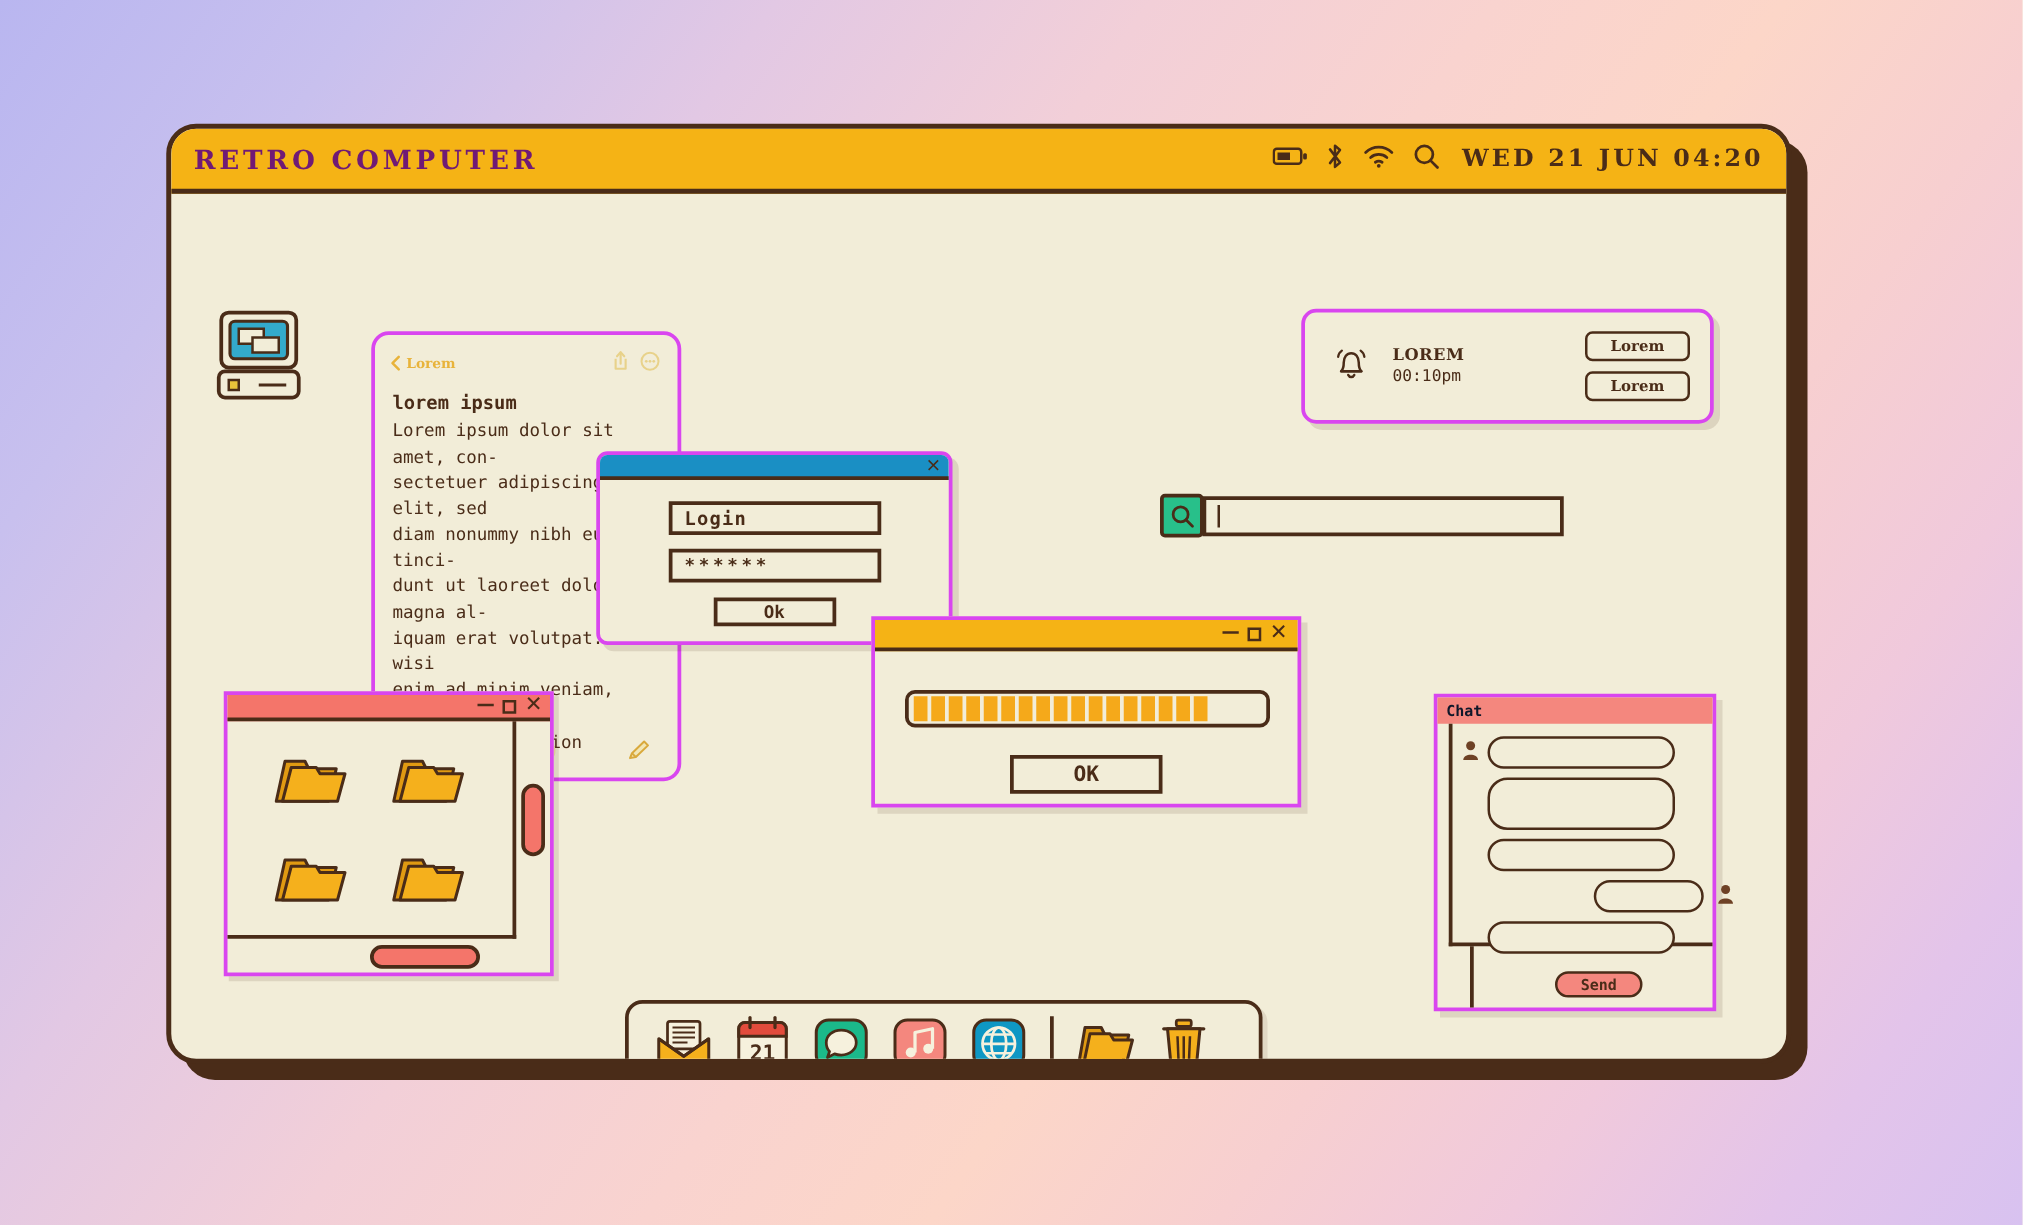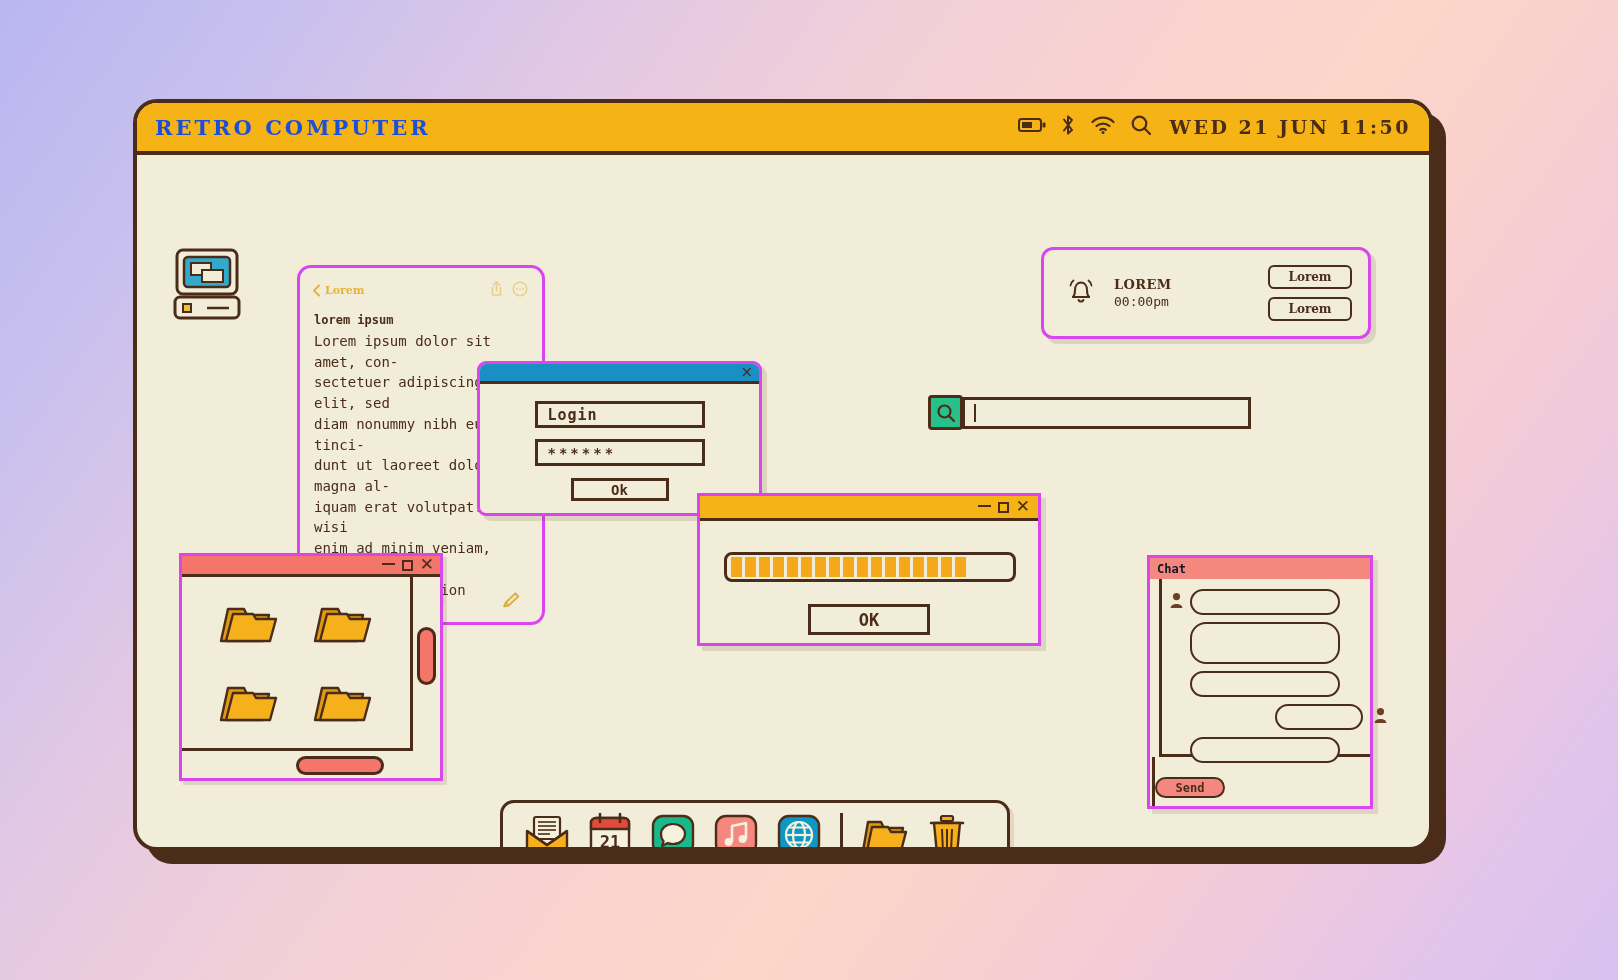--- a/index.html
+++ b/index.html
@@ -54,21 +54,21 @@
     display: flex;
     align-items: center;
     justify-content: space-between;
     padding: 0 18px;
   }
   #topbar-title {
     font-family: "DejaVu Serif", serif;
     font-weight: bold;
     font-size: 21px;
     letter-spacing: 3px;
-    color: #1d4ed8;
+    color: #701a75;
   }
   #topbar-right {
     display: flex;
     align-items: center;
     gap: 14px;
   }
   #topbar-clock {
     font-family: "DejaVu Serif", serif;
     font-weight: bold;
     font-size: 19px;
@@ -134,21 +134,21 @@
     padding: 12px 14px 4px 12px;
   }
   #note-back {
     display: flex; align-items: center; gap: 4px;
     color: #e8b33a; font-weight: bold; font-size: 11px;
     font-family: "DejaVu Serif", serif;
   }
   #note-head-icons { display: flex; align-items: center; gap: 8px; }
   #note-title {
     font-family: "DejaVu Sans Mono", monospace;
-    font-weight: bold; font-size: 12px; color: #4a2c18;
+    font-weight: bold; font-size: 15px; color: #4a2c18;
     padding: 8px 14px 2px 14px;
   }
   #note-body {
     font-family: "DejaVu Sans Mono", monospace;
     font-size: 14px; line-height: 1.48;
     color: #4a2c18;
     padding: 2px 14px 0 14px;
     white-space: pre-wrap;
   }
   #note-foot {
@@ -377,25 +377,25 @@
     display: flex; flex-direction: column; gap: 7px;
   }
   .bubble-row { display: flex; align-items: center; gap: 6px; }
   .bubble {
     border: 2.5px solid #4a2c18;
     border-radius: 16px;
     background: #f2edd8;
     box-sizing: border-box;
   }
   #chat-foot {
-    position: absolute; left: 2px; bottom: 0;
+    position: absolute; left: 26px; bottom: 0;
     width: calc(100% - 9px); height: 49px;
     border-left: 3px solid #4a2c18;
     box-sizing: border-box;
-    display: flex; align-items: flex-end; justify-content: flex-start;
+    display: flex; align-items: flex-end; justify-content: center;
     padding: 0 8px 8px 0;
   }
   #chat-send {
     width: 70px; height: 21px;
     background: #f4877e;
     border: 2.5px solid #4a2c18;
     border-radius: 11px;
     display: flex; align-items: center; justify-content: center;
     font-family: "DejaVu Sans Mono", monospace;
     font-weight: bold; font-size: 12px; color: #4a2c18;
@@ -457,21 +457,21 @@
         </svg>
       </span>
 
       <span>
         <svg width="22" height="22" viewBox="0 0 22 22">
           <circle cx="9.5" cy="9.5" r="6.8" fill="none" stroke="#4A2C18" stroke-width="2.2"></circle>
           <line x1="14.3" y1="14.3" x2="20" y2="20" stroke="#4A2C18" stroke-width="2.2" stroke-linecap="round"></line>
         </svg>
       </span>
 
-      <div id="topbar-clock">WED 21 JUN 11:50</div>
+      <div id="topbar-clock">WED 21 JUN 04:20</div>
     </div>
   </div>
 
   <div id="desktop">
 
     <div id="computer-icon">
       <svg width="76" height="72" viewBox="0 0 76 72">
         <rect x="8" y="2" width="60" height="44" rx="6" fill="#F2EDD8" stroke="#4A2C18" stroke-width="3"></rect>
         <rect x="15" y="9" width="46" height="30" rx="4" fill="#33AACB" stroke="#4A2C18" stroke-width="2.5"></rect>
         <rect x="22" y="15" width="20" height="12" fill="#F2EDD8" stroke="#4A2C18" stroke-width="2"></rect>
@@ -630,21 +630,21 @@
           <svg width="34" height="34" viewBox="0 0 34 34">
             <path d="M9 23 C9 23 11 21 11 16 C11 11.5 13.5 8.5 17 8.5 C20.5 8.5 23 11.5 23 16 C23 21 25 23 25 23 Z" fill="none" stroke="#4A2C18" stroke-width="2" stroke-linejoin="round"></path>
             <path d="M14.6 26 A2.6 2.6 0 0 0 19.4 26" fill="none" stroke="#4A2C18" stroke-width="2" stroke-linecap="round"></path>
             <line x1="9" y1="23" x2="25" y2="23" stroke="#4A2C18" stroke-width="2" stroke-linecap="round"></line>
             <path d="M6.5 11.5 A7 7 0 0 1 9.5 6.5" fill="none" stroke="#4A2C18" stroke-width="1.8" stroke-linecap="round"></path>
             <path d="M27.5 11.5 A7 7 0 0 0 24.5 6.5" fill="none" stroke="#4A2C18" stroke-width="1.8" stroke-linecap="round"></path>
           </svg>
         </span>
         <div>
           <div id="notif-text-title">LOREM</div>
-          <div id="notif-text-time">00:00pm</div>
+          <div id="notif-text-time">00:10pm</div>
         </div>
       </div>
       <div id="notif-btns">
         <div class="notif-btn">Lorem</div>
         <div class="notif-btn">Lorem</div>
       </div>
     </div>
 
     <div id="searchbar">
       <div id="search-btn">

